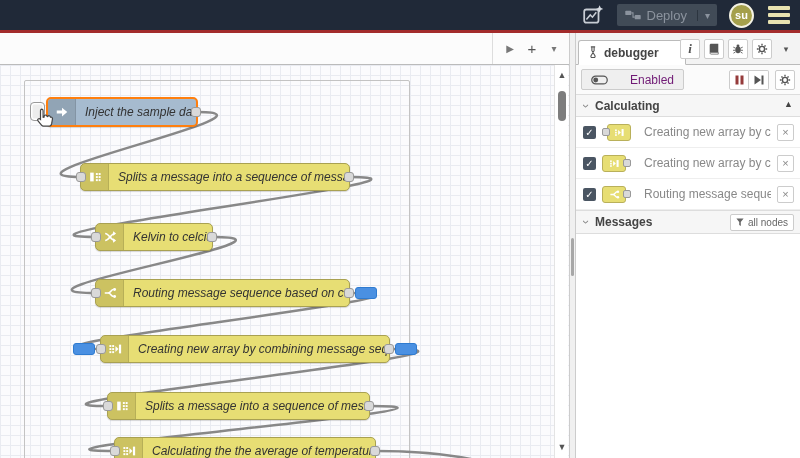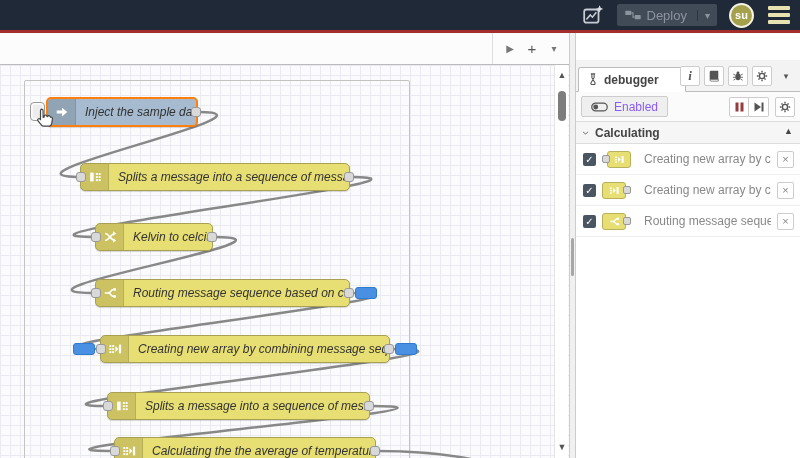--- a/index.html
+++ b/index.html
@@ -53,29 +53,29 @@
   .inject-btn { position:absolute; left:-18px; top:3px; width:15px; height:19px; background:#ededed; border:1.5px solid #9a9a9a; border-radius:4px; box-shadow:inset 0 0 0 1.5px #fff; cursor:pointer; }
   .cursor-hand { position:absolute; left:-15px; top:8px; z-index:6; pointer-events:none; }
 
   .v-scroll { position:absolute; right:1px; top:0; width:14px; height:393px; background:#fff; border-left:1px solid #e4e4e4; }
   .v-scroll .arr { position:absolute; left:0; width:14px; text-align:center; font-size:9px; color:#555; cursor:pointer; }
   .v-scroll .arr.up { top:5px; }
   .v-scroll .arr.down { bottom:6px; }
   .v-scroll .thumb { position:absolute; left:3px; top:26px; width:8px; height:30px; background:#7d7d7d; border-radius:4px; cursor:pointer; }
 
   
-  .sb-tabs { position:relative; height:32px; background:#f3f3f3; border-bottom:1px solid #bbb;margin-top:27px; }
+  .sb-tabs { position:relative; height:32px; background:#f3f3f3; border-bottom:1px solid #bbb; }
   .sb-tab { position:absolute; left:2px; bottom:-1px; height:25px; background:#fff; border:1px solid #bbb; border-bottom:1px solid #fff; border-radius:3px 3px 0 0; display:flex; align-items:center; gap:5px; padding:0 26px 0 8px; font-size:12px; font-weight:bold; color:#444; cursor:pointer; }
   .sb-tab-btns { position:absolute; right:4px; bottom:5px; display:flex; align-items:center; gap:4px; }
   .sq-btn { width:20px; height:20px; background:#fff; border:1px solid #ccc; border-radius:2px; display:flex; align-items:center; justify-content:center; color:#555; cursor:pointer; font-size:11px; }
   .sq-btn.noborder { border:none; background:transparent; font-size:9px; color:#555; }
   .info-i { font-family:"Liberation Serif", serif; font-style:italic; font-weight:bold; font-size:13px; color:#555; }
 
   .sb-toolbar { position:relative; height:30px; background:#fbfbfb; border-bottom:1px solid #ddd; display:flex; align-items:center; padding:0 5px; }
-  .enabled-btn { display:flex; align-items:center; gap:6px; height:21px; padding:0 9px; background:#efefef; border:1px solid #ccc; border-radius:2px; font-size:12px; color:#8b5cf6; cursor:pointer; }
+  .enabled-btn { display:flex; align-items:center; gap:22px; height:21px; padding:0 9px; background:#efefef; border:1px solid #ccc; border-radius:2px; font-size:12px; color:#701a75; cursor:pointer; }
   .sb-toolbar .right { position:absolute; right:5px; display:flex; align-items:center; }
   .grp-btn { width:20px; height:20px; background:#fff; border:1px solid #ccc; display:flex; align-items:center; justify-content:center; cursor:pointer; }
   .grp-btn.first { border-radius:2px 0 0 2px; }
   .grp-btn.last { border-radius:0 2px 2px 0; border-left:none; }
   .gear-solo { margin-left:6px; border-radius:2px; }
 
   .section-hdr { position:relative; height:22px; background:#f6f6f6; border-bottom:1px solid #ddd; display:flex; align-items:center; gap:7px; padding:0 8px; font-size:12px; font-weight:bold; color:#444; }
   .section-hdr .chev { display:inline-block; transform:rotate(90deg); color:#888; font-weight:normal; font-size:12px; cursor:pointer; }
   .section-hdr .scroll-up { position:absolute; right:7px; top:4px; font-size:9px; color:#444; cursor:pointer; }
   .msg-hdr { height:24px; border-top:1px solid #ddd; }
@@ -421,16 +421,26 @@
               <circle cx="13" cy="4" r="1.8" fill="#fff"></circle>
               <circle cx="13" cy="12" r="1.8" fill="#fff"></circle>
             </svg>
           </span>
         <span class="mini-port r"></span>
       </span>
       <span class="bp-label">Routing message sequence based on condition</span>
       <span class="bp-del">×</span>
     </div>
 
+    <div class="section-hdr msg-hdr">
+      <span class="chev">›</span>
+      <span>Messages</span>
+      <span class="filter-btn">
+        <svg width="8" height="9" viewBox="0 0 10 11">
+            <path d="M0.5 0.5h9L6 5v5L4 8.5V5z" fill="#666"></path>
+          </svg>
+        <span>all nodes</span>
+      </span>
+    </div>
 
     <div class="msg-empty"></div>
   </div>
 </div>
 
 </body></html>

